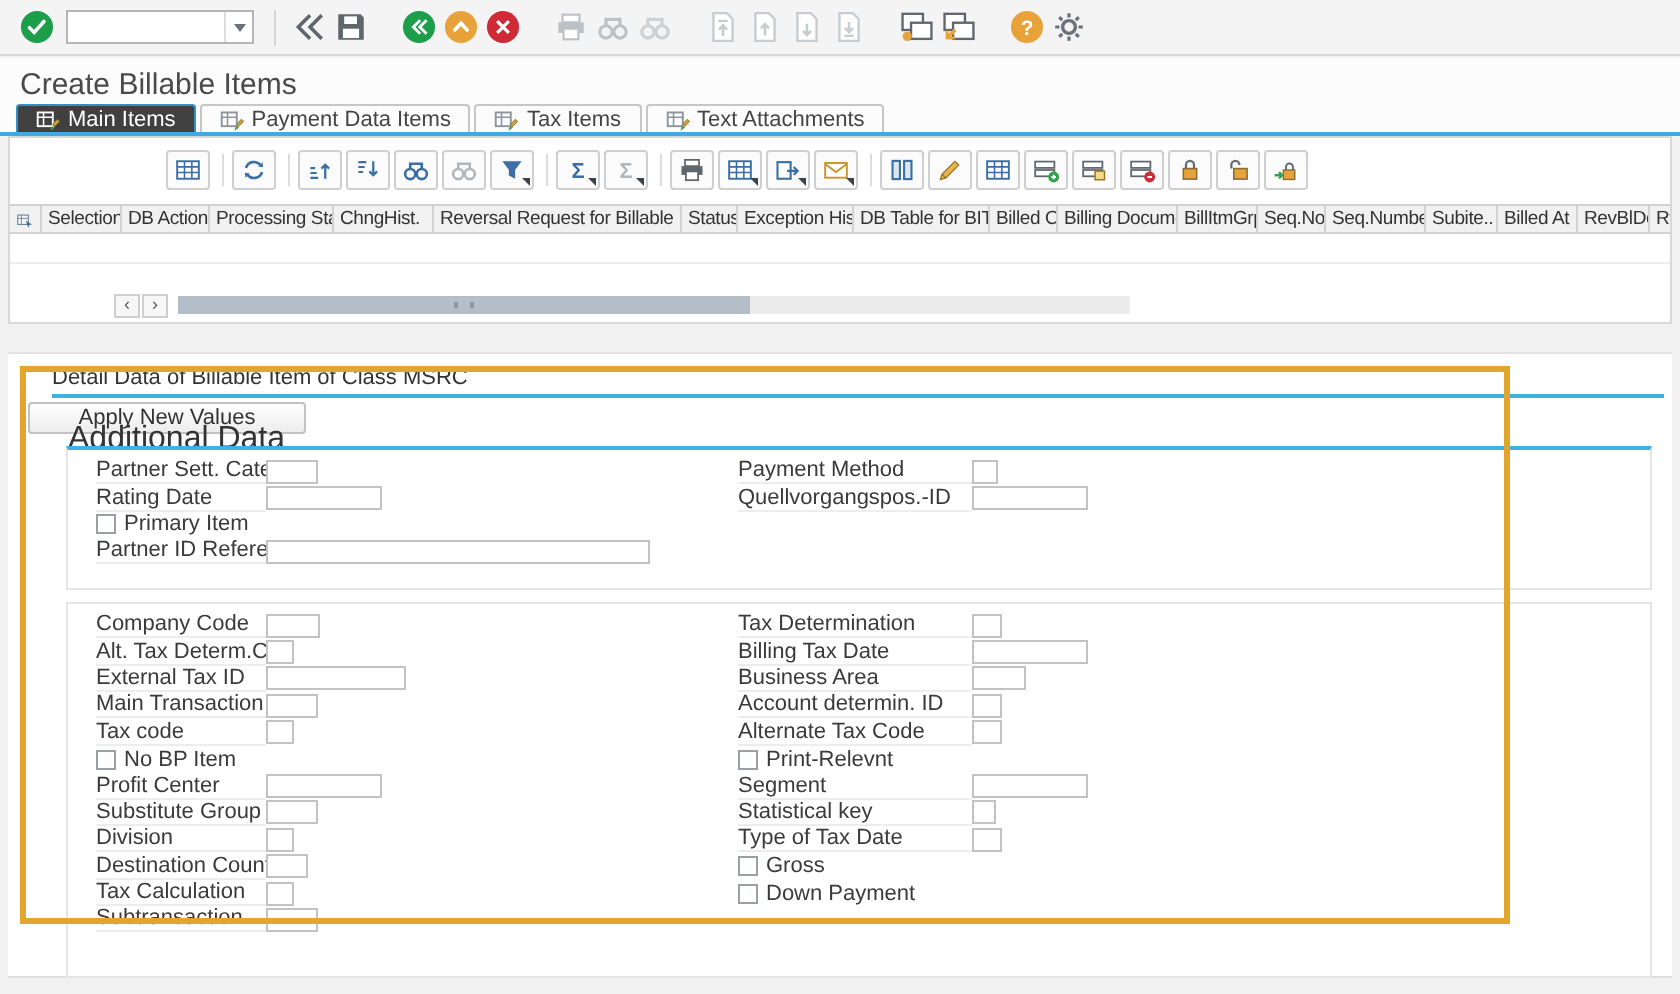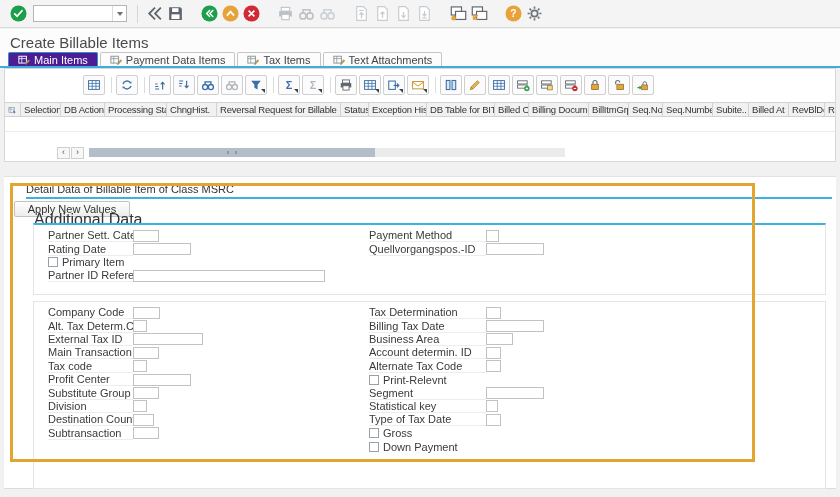--- a/index.html
+++ b/index.html
@@ -14,21 +14,21 @@
   .combo{width:94px;height:17px;background:#fff;border:1px solid #b5b5b5;display:flex;align-items:center;margin:0 4px;box-sizing:border-box;}
   .combo input{flex:1;border:0;outline:0;font-size:11px;height:13px;min-width:0;background:transparent;padding:0 2px;font-family:inherit;}
   .combo .cv{width:13px;height:100%;display:flex;align-items:center;justify-content:center;border-left:1px solid #dcdcdc;}
   .cv i{width:0;height:0;border-top:4px solid #6a7077;border-left:3.5px solid transparent;border-right:3.5px solid transparent;}
   
   .headarea{position:absolute;top:29px;left:0;width:840px;height:37px;background:#fcfcfc;}
   .pagetitle{position:absolute;top:5px;left:10px;font-size:15px;color:#4a4a4a;}
   .tabstrip{position:absolute;top:23px;left:8px;display:flex;height:14px;}
   .tab{display:flex;align-items:center;gap:4px;padding:0 9px;font-size:11px;border:1px solid #c6c6c6;border-bottom:0;background:#fcfcfc;color:#444;margin-right:2px;border-radius:2px 2px 0 0;cursor:default;}
   .tab svg{width:12px;height:12px;color:#8d949b;}
-  .tab.active{background:#4c1d95;border-color:#2f8fc6;color:#fff;align-items:center;}
+  .tab.active{background:#404040;border-color:#2f8fc6;color:#fff;align-items:center;}
   .tab.active svg{color:#fff;}
   .tabline{position:absolute;top:66px;left:0;width:840px;height:2px;background:#41aadf;}
   
   .alvpanel{position:absolute;top:68px;left:4px;width:832px;height:94px;background:#fff;border:1px solid #d8d8d8;box-sizing:border-box;overflow:hidden;}
   .alvtb{position:absolute;top:5px;left:0;right:0;height:21px;display:flex;align-items:center;padding-left:78px;}
   .abtn{width:22px;height:20px;border:1px solid #cfcfcf;background:#fbfbfb;border-radius:2px;margin-right:2px;display:flex;align-items:center;justify-content:center;position:relative;padding:0;cursor:default;}
   .abtn .ic{width:14px;height:14px;}
   .caret{position:absolute;right:1px;bottom:1px;width:0;height:0;border-top:4px solid #3c4248;border-left:4px solid transparent;}
   .asep{width:1px;height:16px;background:#dcdcdc;margin:0 4px;}
   .gheader{position:absolute;top:33px;left:0;display:flex;height:15px;background:#f1f1f1;border-top:1px solid #d2d2d2;border-bottom:1px solid #d2d2d2;width:880px;box-sizing:border-box;}
@@ -41,21 +41,21 @@
   .scrollrow{position:absolute;top:77px;left:0;right:0;height:13px;display:flex;align-items:center;}
   .ssp{width:52px;}
   .sbtn{width:13px;height:12px;border:1px solid #cfcfcf;background:#f7f7f7;font-size:9px;color:#555;display:flex;align-items:center;justify-content:center;margin-right:1px;padding:0;line-height:1;cursor:default;}
   .strack{margin-left:4px;width:476px;height:9px;background:#ebebeb;position:relative;}
   .sthumb{position:absolute;left:0;top:0;height:9px;width:286px;background:#b4bec8;display:flex;align-items:center;justify-content:center;}
   .grip{width:6px;height:3px;border-left:2px solid #8b97a3;border-right:2px solid #8b97a3;}
   
   .detailpanel{position:absolute;top:176px;left:4px;width:832px;height:313px;background:#fff;border-top:1px solid #e2e2e2;border-bottom:1px solid #dcdcdc;box-sizing:border-box;}
   .dtitle{position:absolute;top:6px;left:22px;font-size:11px;color:#333;}
   .dline{position:absolute;top:20px;left:22px;width:806px;height:2px;background:#3cb2e4;}
-  .applybtn{position:absolute;top:24px;left:10px;width:116px;height:16px;border:1px solid #c2c2c2;background:linear-gradient(#fefefe,#ededed);font-size:11px;color:#333;border-radius:2px;font-family:inherit;padding:0;cursor:default;}
+  .applybtn{position:absolute;top:24px;left:10px;width:139px;height:16px;border:1px solid #c2c2c2;background:linear-gradient(#fefefe,#ededed);font-size:11px;color:#333;border-radius:2px;font-family:inherit;padding:0;cursor:default;}
   .dsub{position:absolute;top:34px;left:30px;font-size:16px;color:#333;}
   .gbox{position:absolute;left:29px;width:793px;border:1px solid #e5e5e5;box-sizing:border-box;}
   .gbox.b1{top:46px;height:72px;border-top:2px solid #3cb2e4;}
   .gbox.b2{top:124px;height:188px;}
   .fcol{position:absolute;top:4px;}
   .fcolL{left:14px;width:312px;}
   .fcolR{left:335px;width:450px;}
   .frow{height:13.4px;display:flex;align-items:center;}
   .flabel{font-size:11px;color:#3a3a3a;border-bottom:1px solid #ededed;height:13px;line-height:12px;box-sizing:border-box;overflow:hidden;white-space:nowrap;flex:none;}
   .fcolL .flabel{width:85px;}
@@ -607,34 +607,42 @@
         </div>
         <div class="frow">
           <span class="flabel">Main Transaction</span>
           <span class="finput" style="width: 26px;"></span>
         </div>
         <div class="frow">
           <span class="flabel">Tax code</span>
           <span class="finput" style="width: 14px;"></span>
         </div>
         <div class="frow">
+          <span class="cb"></span>
+          <span class="cblabel">No BP Item</span>
+        </div>
+        <div class="frow">
           <span class="flabel">Profit Center</span>
           <span class="finput" style="width: 58px;"></span>
         </div>
         <div class="frow">
           <span class="flabel">Substitute Group</span>
           <span class="finput" style="width: 26px;"></span>
         </div>
         <div class="frow">
           <span class="flabel">Division</span>
           <span class="finput" style="width: 14px;"></span>
         </div>
         <div class="frow">
           <span class="flabel">Destination Country</span>
           <span class="finput" style="width: 21px;"></span>
+        </div>
+        <div class="frow">
+          <span class="flabel">Tax Calculation</span>
+          <span class="finput" style="width: 14px;"></span>
         </div>
         <div class="frow">
           <span class="flabel">Subtransaction</span>
           <span class="finput" style="width: 26px;"></span>
         </div>
       </div>
     <div class="fcol fcolR">
         <div class="frow">
           <span class="flabel">Tax Determination</span>
           <span class="finput" style="width: 15px;"></span>

